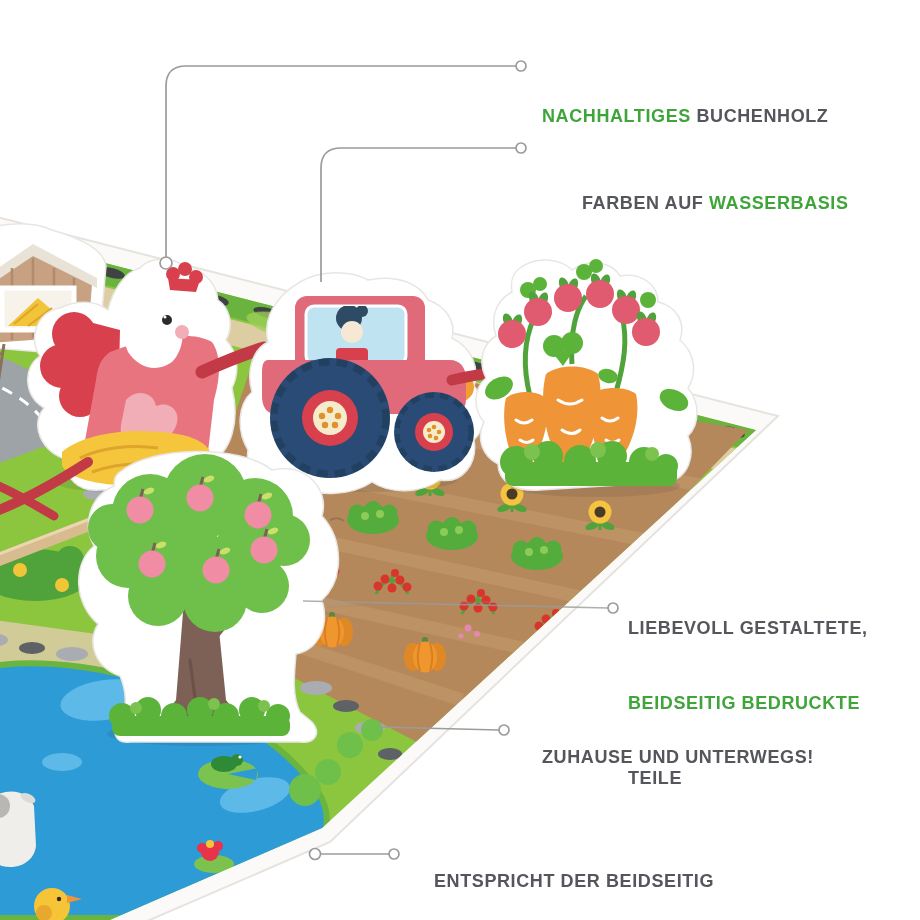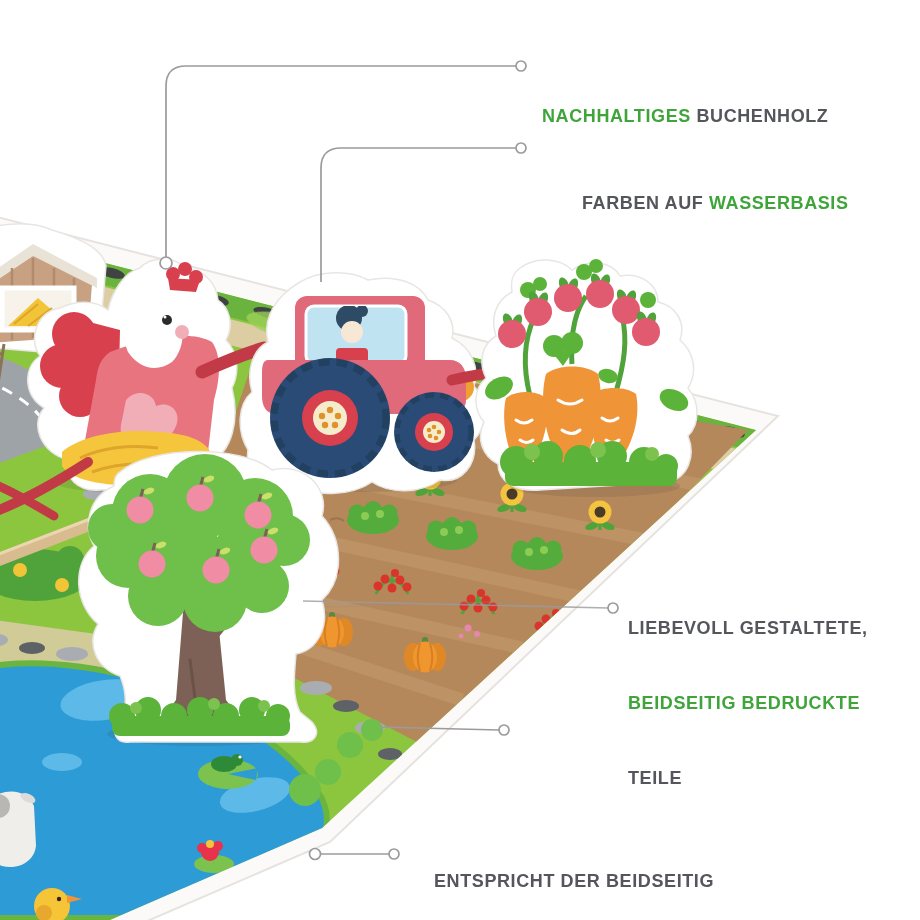--- a/index.html
+++ b/index.html
@@ -475,19 +475,20 @@
   <div><span>FARBEN AUF </span><span class="hl">WASSERBASIS</span></div>
 </div>
 
 <div class="callout" style="left:628px;top:566px;">
   <div>LIEBEVOLL GESTALTETE,</div>
   <div class="hl">BEIDSEITIG BEDRUCKTE</div>
   <div>TEILE</div>
 </div>
 
 <div class="callout" style="left:542px;top:695px;">
+  <div>ZUHAUSE UND UNTERWEGS!</div>
 </div>
 
 <div class="callout" style="left:434px;top:819px;">
   <div>ENTSPRICHT DER BEIDSEITIG</div>
   
   
 </div>
 
 </body></html>

